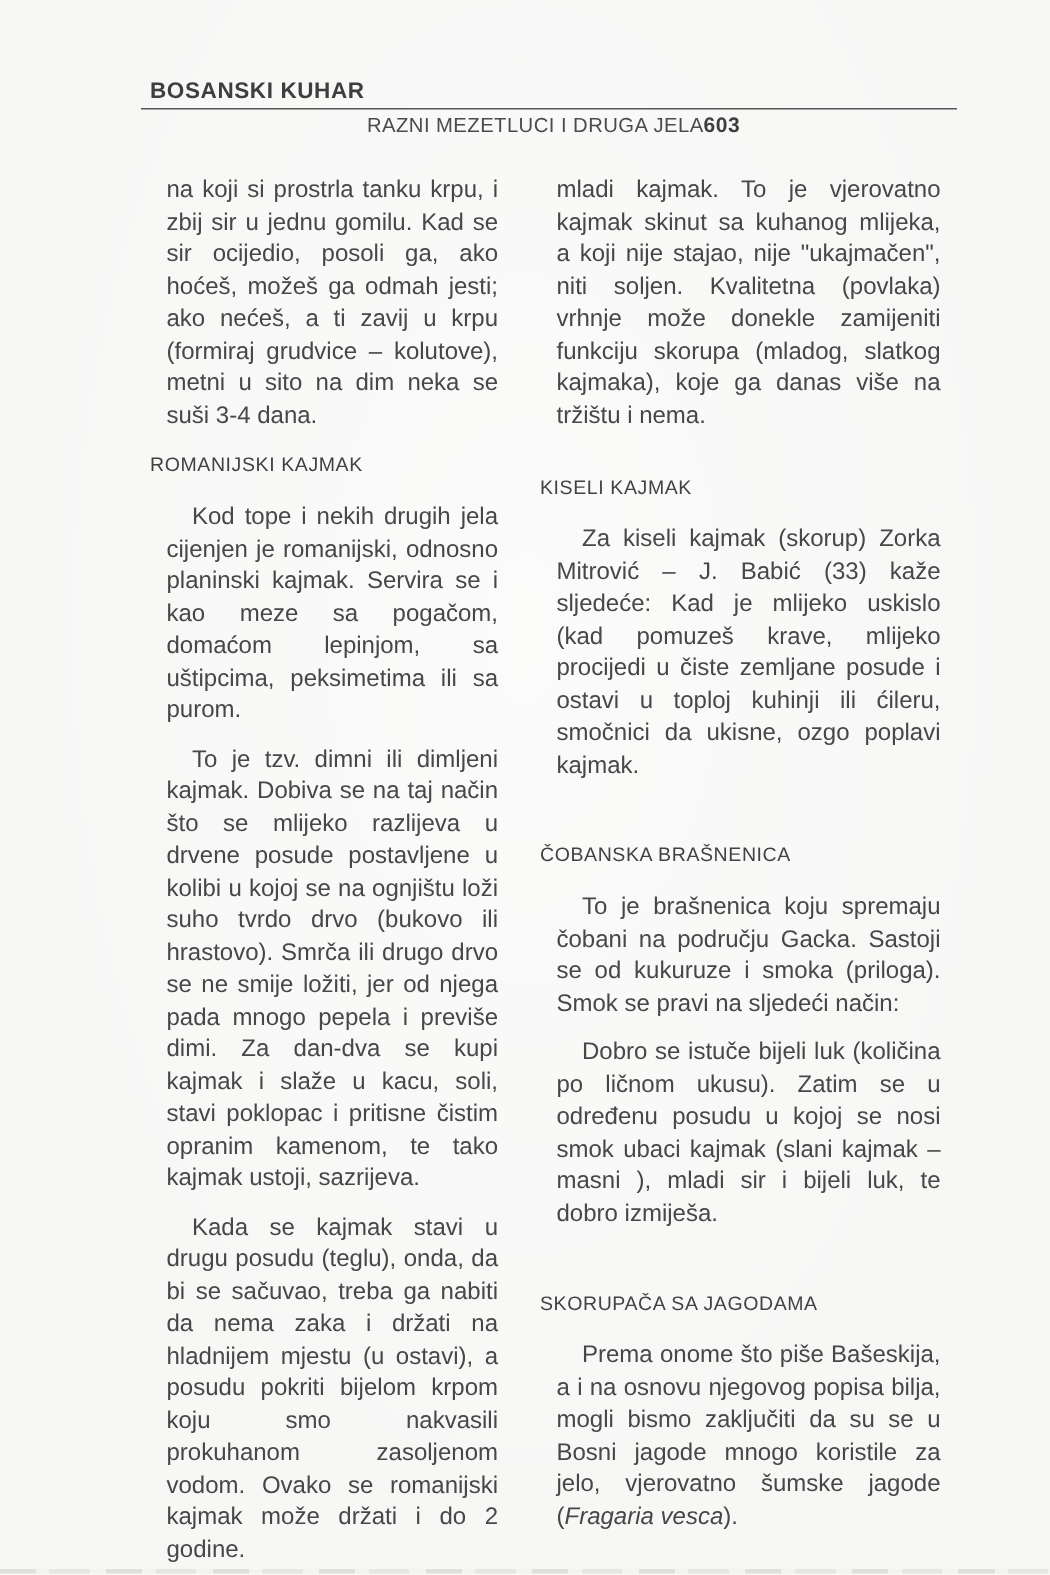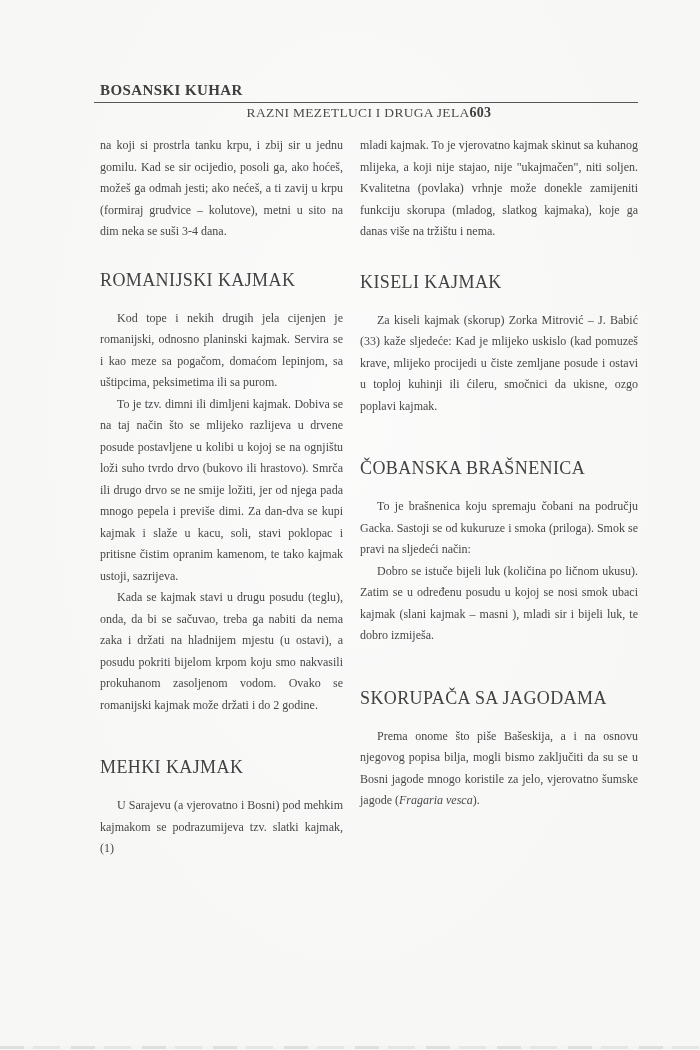--- a/index.html
+++ b/index.html
@@ -6,53 +6,52 @@
   body {
     width: 700px; height: 1050px;
     background: #f6f6f5;
     font-family: "Liberation Sans", sans-serif;
     color: #454545;
     position: relative;
     overflow: hidden;
   }
   .page {
     position: absolute; inset: 0;
-    padding: 82px 62px 0 100px;
+    padding: 52px 62px 0 100px;
     box-sizing: border-box;
     background:
       radial-gradient(ellipse at 50% 40%, rgba(255,255,255,.5), rgba(0,0,0,0) 70%),
       #f7f7f6;
-    font-family: Liberation Serif, serif;
   }
   .book-title {
     font-size: 15px; font-weight: bold; letter-spacing: .4px;
     color: #3e3e3e; padding-bottom: 3px;
   }
   .header-rule {
     border: 0; border-top: 1.7px solid #575757;
     margin: 0 0 2px -6px; height: 0;
   }
   .header-row {
     display: flex; justify-content: center; align-items: baseline;
     font-size: 13.5px; color: #4b4b4b; letter-spacing: .3px;
     margin-bottom: 14px;
   }
   .page-number { font-weight: bold; font-size: 14px; color: #3e3e3e; }
   .columns { display: flex; gap: 17px; }
   .col-left { width: 243px; flex: none; }
   .col-right { flex: 1; min-width: 0; }
   p.body-par {
-    margin: 0; font-size: 12px; line-height: 21.5px;
+    margin: 11px; font-size: 16px; line-height: 21.5px;
     text-align: justify; text-justify: inter-word;
     color: #474747;
   }
   p.indent { text-indent: 17px; }
   h2.section-heading {
-    margin: 27px 0 17px 0;
-    font-size: 18px; font-weight: 400; letter-spacing: .4px;
+    margin: 14px 0 17px 0;
+    font-size: 13px; font-weight: 400; letter-spacing: .4px;
     color: #424242; white-space: nowrap;
   }
   h2.hd-gap-lg { margin-top: 41px; }
   .col-right h2:first-of-type { margin-top: 29px; }
   i { font-style: italic; }
   .scan-edge {
     position: absolute; left: 0; right: 0; bottom: 1px; height: 3px;
     background: repeating-linear-gradient(90deg,
       #c7c7c6 0 24px, #eeeeed 24px 33px, #d4d4d3 33px 60px, #f0f0ef 60px 71px);
     opacity: .5;

